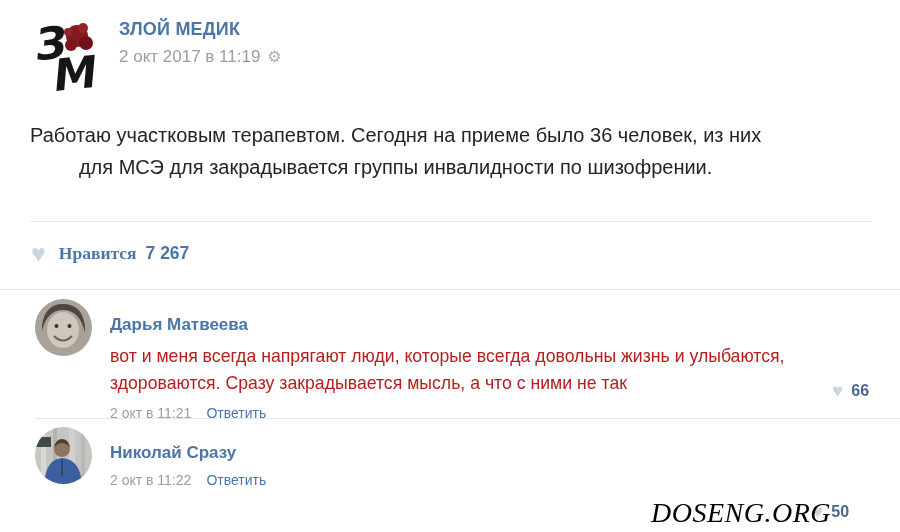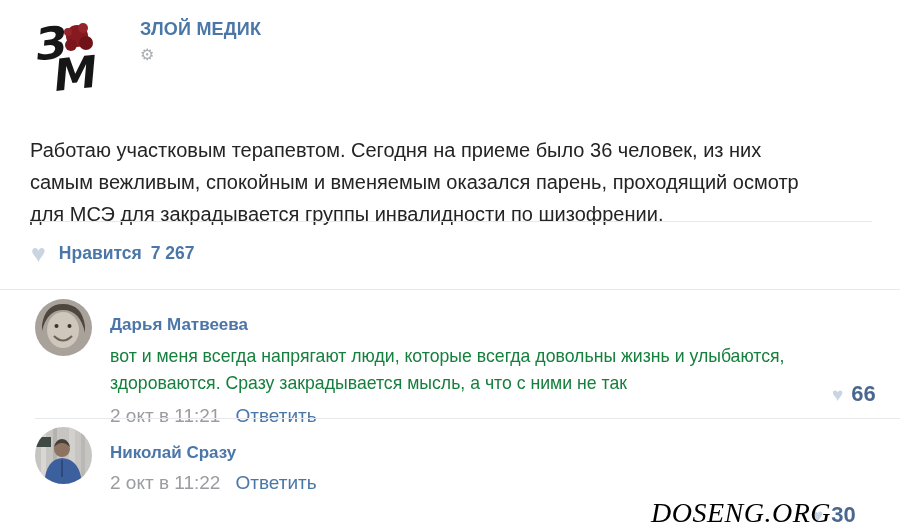--- a/index.html
+++ b/index.html
@@ -9,55 +9,55 @@
   *{box-sizing:border-box; margin:0; padding:0;}
   html,body{width:900px; height:532px; overflow:hidden;}
   body{
     position:relative; background:#ffffff;
     font-family:"Liberation Sans", sans-serif;
     -webkit-font-smoothing:antialiased;
   }
   
   .post-header{position:absolute; left:28px; top:16px; display:flex; align-items:flex-start;}
   .post-avatar{width:77px; height:77px; flex:0 0 auto; cursor:pointer;}
-  .author-block{margin-left:35px; padding-top:3px;}
+  .author-block{margin-left:14px; padding-top:3px;}
   .author-name{color:var(--accent); font-weight:bold; font-size:18px; letter-spacing:.2px; cursor:pointer;}
   .post-date-row{display:flex; align-items:center; margin-top:7px; gap:7px;}
   .post-date{color:var(--meta); font-size:17px;}
   .gear{color:#a9aeb5; font-size:16px; line-height:1; cursor:pointer;}
   
-  .post-text{position:absolute; left:30px; top:134px; color:var(--text);
-             font-size:20px; line-height:32px;}
+  .post-text{position:absolute; left:30px; top:119px; color:var(--text);
+             font-size:20px; line-height:32px;text-align:center;}
   .post-text div{white-space:nowrap;}
   
   .divider{position:absolute; height:1px; background:var(--divider);}
   .div-1{left:30px; right:28px; top:221px;}
   .div-2{left:0; right:0; top:289px;}
   .div-3{left:35px; right:0; top:418px;}
   
   .like-row{position:absolute; left:31px; top:241px; display:flex; align-items:center; cursor:pointer;}
   .like-heart{color:var(--heart); font-size:25px; line-height:1;}
-  .like-label{color:var(--accent); font-weight:bold; font-size:17.5px; margin-left:13px;}
+  .like-label{color:var(--accent); font-weight:bold; font-size:17.5px; margin-left:13px;font-family:Liberation Serif, serif;}
   .like-count{color:var(--accent); font-weight:bold; font-size:17.5px; margin-left:9px;}
   
   .comment{position:absolute; left:35px; display:flex; align-items:flex-start;}
   .comment-1{top:299px;}
   .comment-2{top:427px;}
   .c-avatar{width:57px; height:57px; border-radius:50%; overflow:hidden; flex:0 0 auto; cursor:pointer;}
   .c-avatar svg{display:block;}
   .c-body{margin-left:18px; padding-top:2px;}
   .c-name{color:var(--accent); font-weight:bold; font-size:17px; cursor:pointer;margin-top:14px;}
-  .c-text{margin-top:7px; color:#15803d; font-size:19px; line-height:27px;}
+  .c-text{margin-top:7px; color:#b91c1c; font-size:19px; line-height:27px;}
   .c-text div{white-space:nowrap; transform:scaleX(.93); transform-origin:0 50%;}
-  .c-meta{margin-top:9px; display:flex; align-items:baseline; gap:15px; font-size:19px;}
+  .c-meta{margin-top:9px; display:flex; align-items:baseline; gap:15px; font-size:14px;}
   .c-date{color:var(--meta);}
   .c-reply{color:var(--accent); cursor:pointer;}
   .c-like{position:absolute; display:flex; align-items:center; gap:8px; cursor:pointer;}
   .c-like .h{color:var(--heart); font-size:19px; line-height:1;}
-  .c-like .n{color:var(--count); font-weight:bold; font-size:22px;}
+  .c-like .n{color:var(--count); font-weight:bold; font-size:16px;}
   .c-like-1{left:832px; top:381px;}
   .c-like-2{left:812px; top:502px; z-index:1;}
   
   .watermark{position:absolute; left:651px; top:497px; z-index:5;
              font-family:"Liberation Serif", serif; font-size:28px;
              color:var(--watermark); letter-spacing:.5px;font-style:italic;}
 </style>
 </head>
 <body>
 
@@ -74,28 +74,28 @@
       </g>
       <g fill="#161616" font-family="'DejaVu Sans',sans-serif" font-weight="bold" font-style="italic">
         <text x="8" y="43" font-size="44" transform="rotate(-6 20 30)">З</text>
         <text x="26" y="73" font-size="44" transform="rotate(-6 45 60)">М</text>
       </g>
     </svg>
   </div>
   <div class="author-block">
     <div class="author-name">ЗЛОЙ МЕДИК</div>
     <div class="post-date-row">
+      <span class="post-date">2 окт 2017 в 11:19</span>
       <span class="gear">⚙</span>
     </div>
   </div>
 </div>
 
 <div class="post-text">
   <div>Работаю участковым терапевтом. Сегодня на приеме было 36 человек, из них</div>
-  <div>самым вежливым, спокойным и вменяемым оказался парень, проходящий осмотр</div>
   <div>для МСЭ для закрадывается группы инвалидности по шизофрении.</div>
 </div>
 
 <div class="divider div-1"></div>
 
 <div class="like-row">
   <span class="like-heart">♥</span>
   <span class="like-label">Нравится</span>
   <span class="like-count">7 267</span>
 </div>
@@ -150,16 +150,16 @@
   <div class="c-body">
     <div class="c-name">Николай Сразу</div>
     <div class="c-meta">
       <span class="c-date">2 окт в 11:22</span>
       <span class="c-reply">Ответить</span>
     </div>
   </div>
 </div>
 <div class="c-like c-like-2">
   <span class="h">♥</span>
-  <span class="n">30</span>
+  <span class="n">50</span>
 </div>
 
 <div class="watermark">DOSENG.ORG</div>
 
 </body></html>

